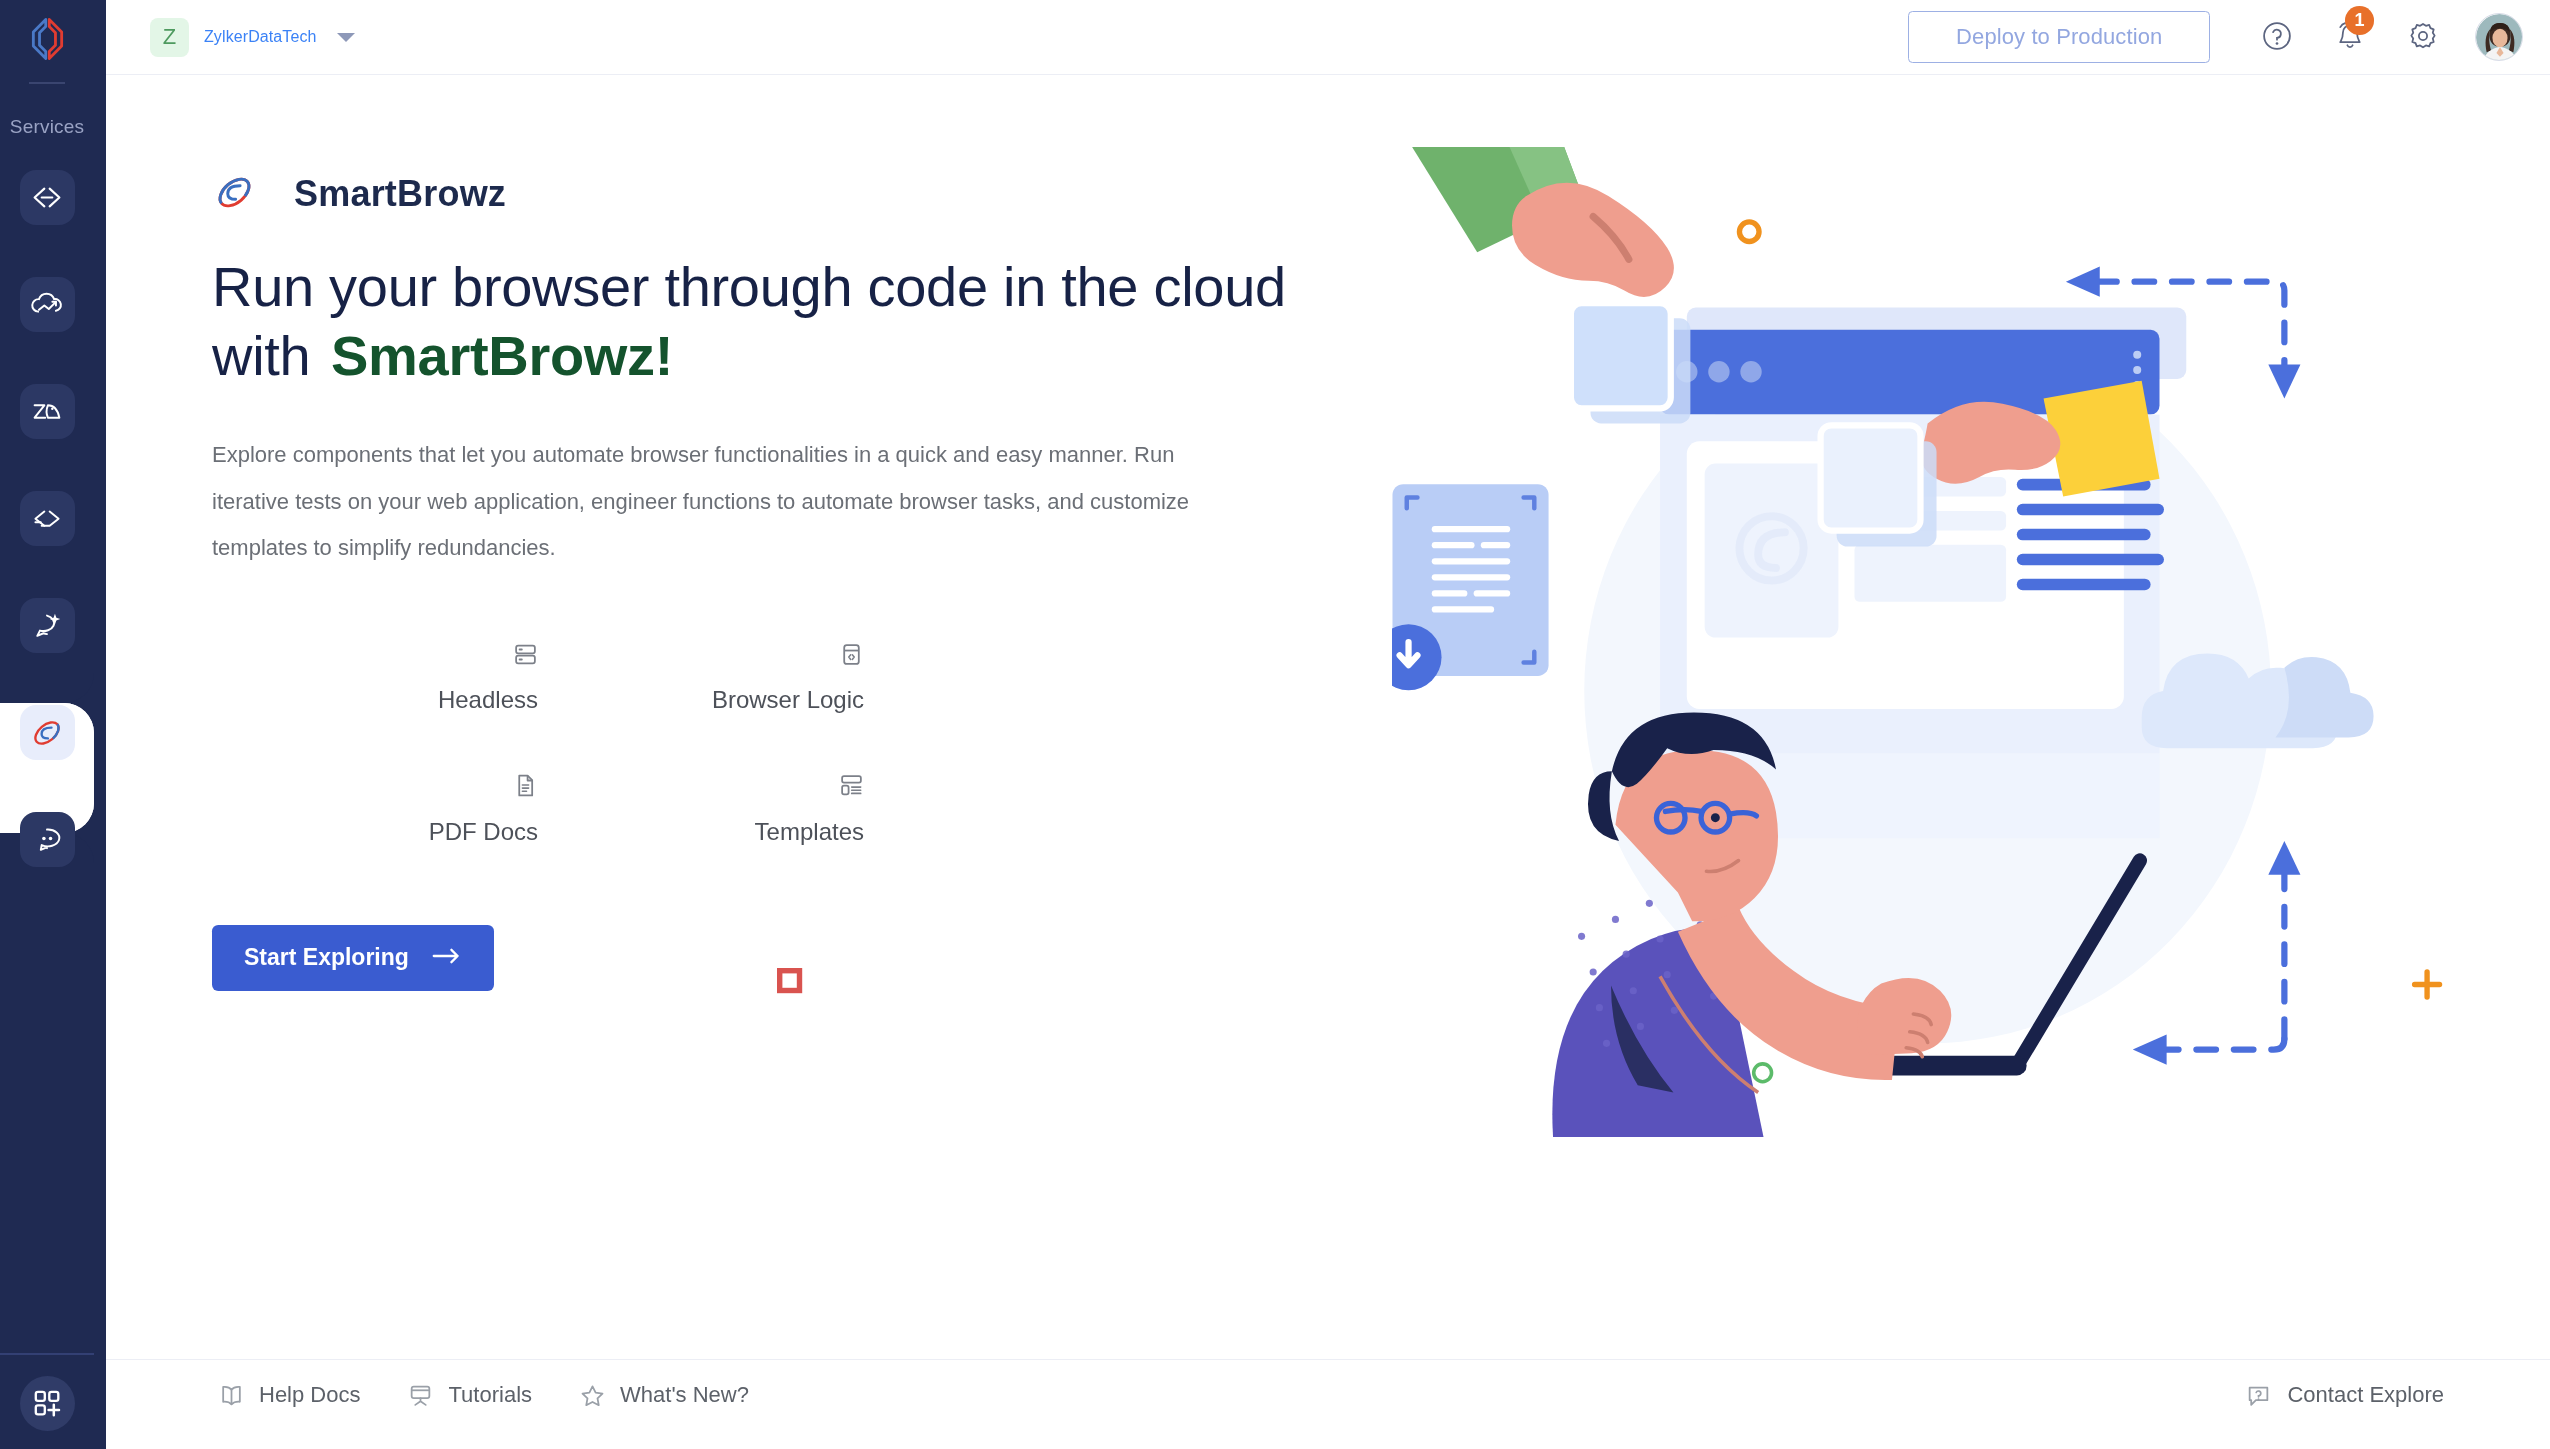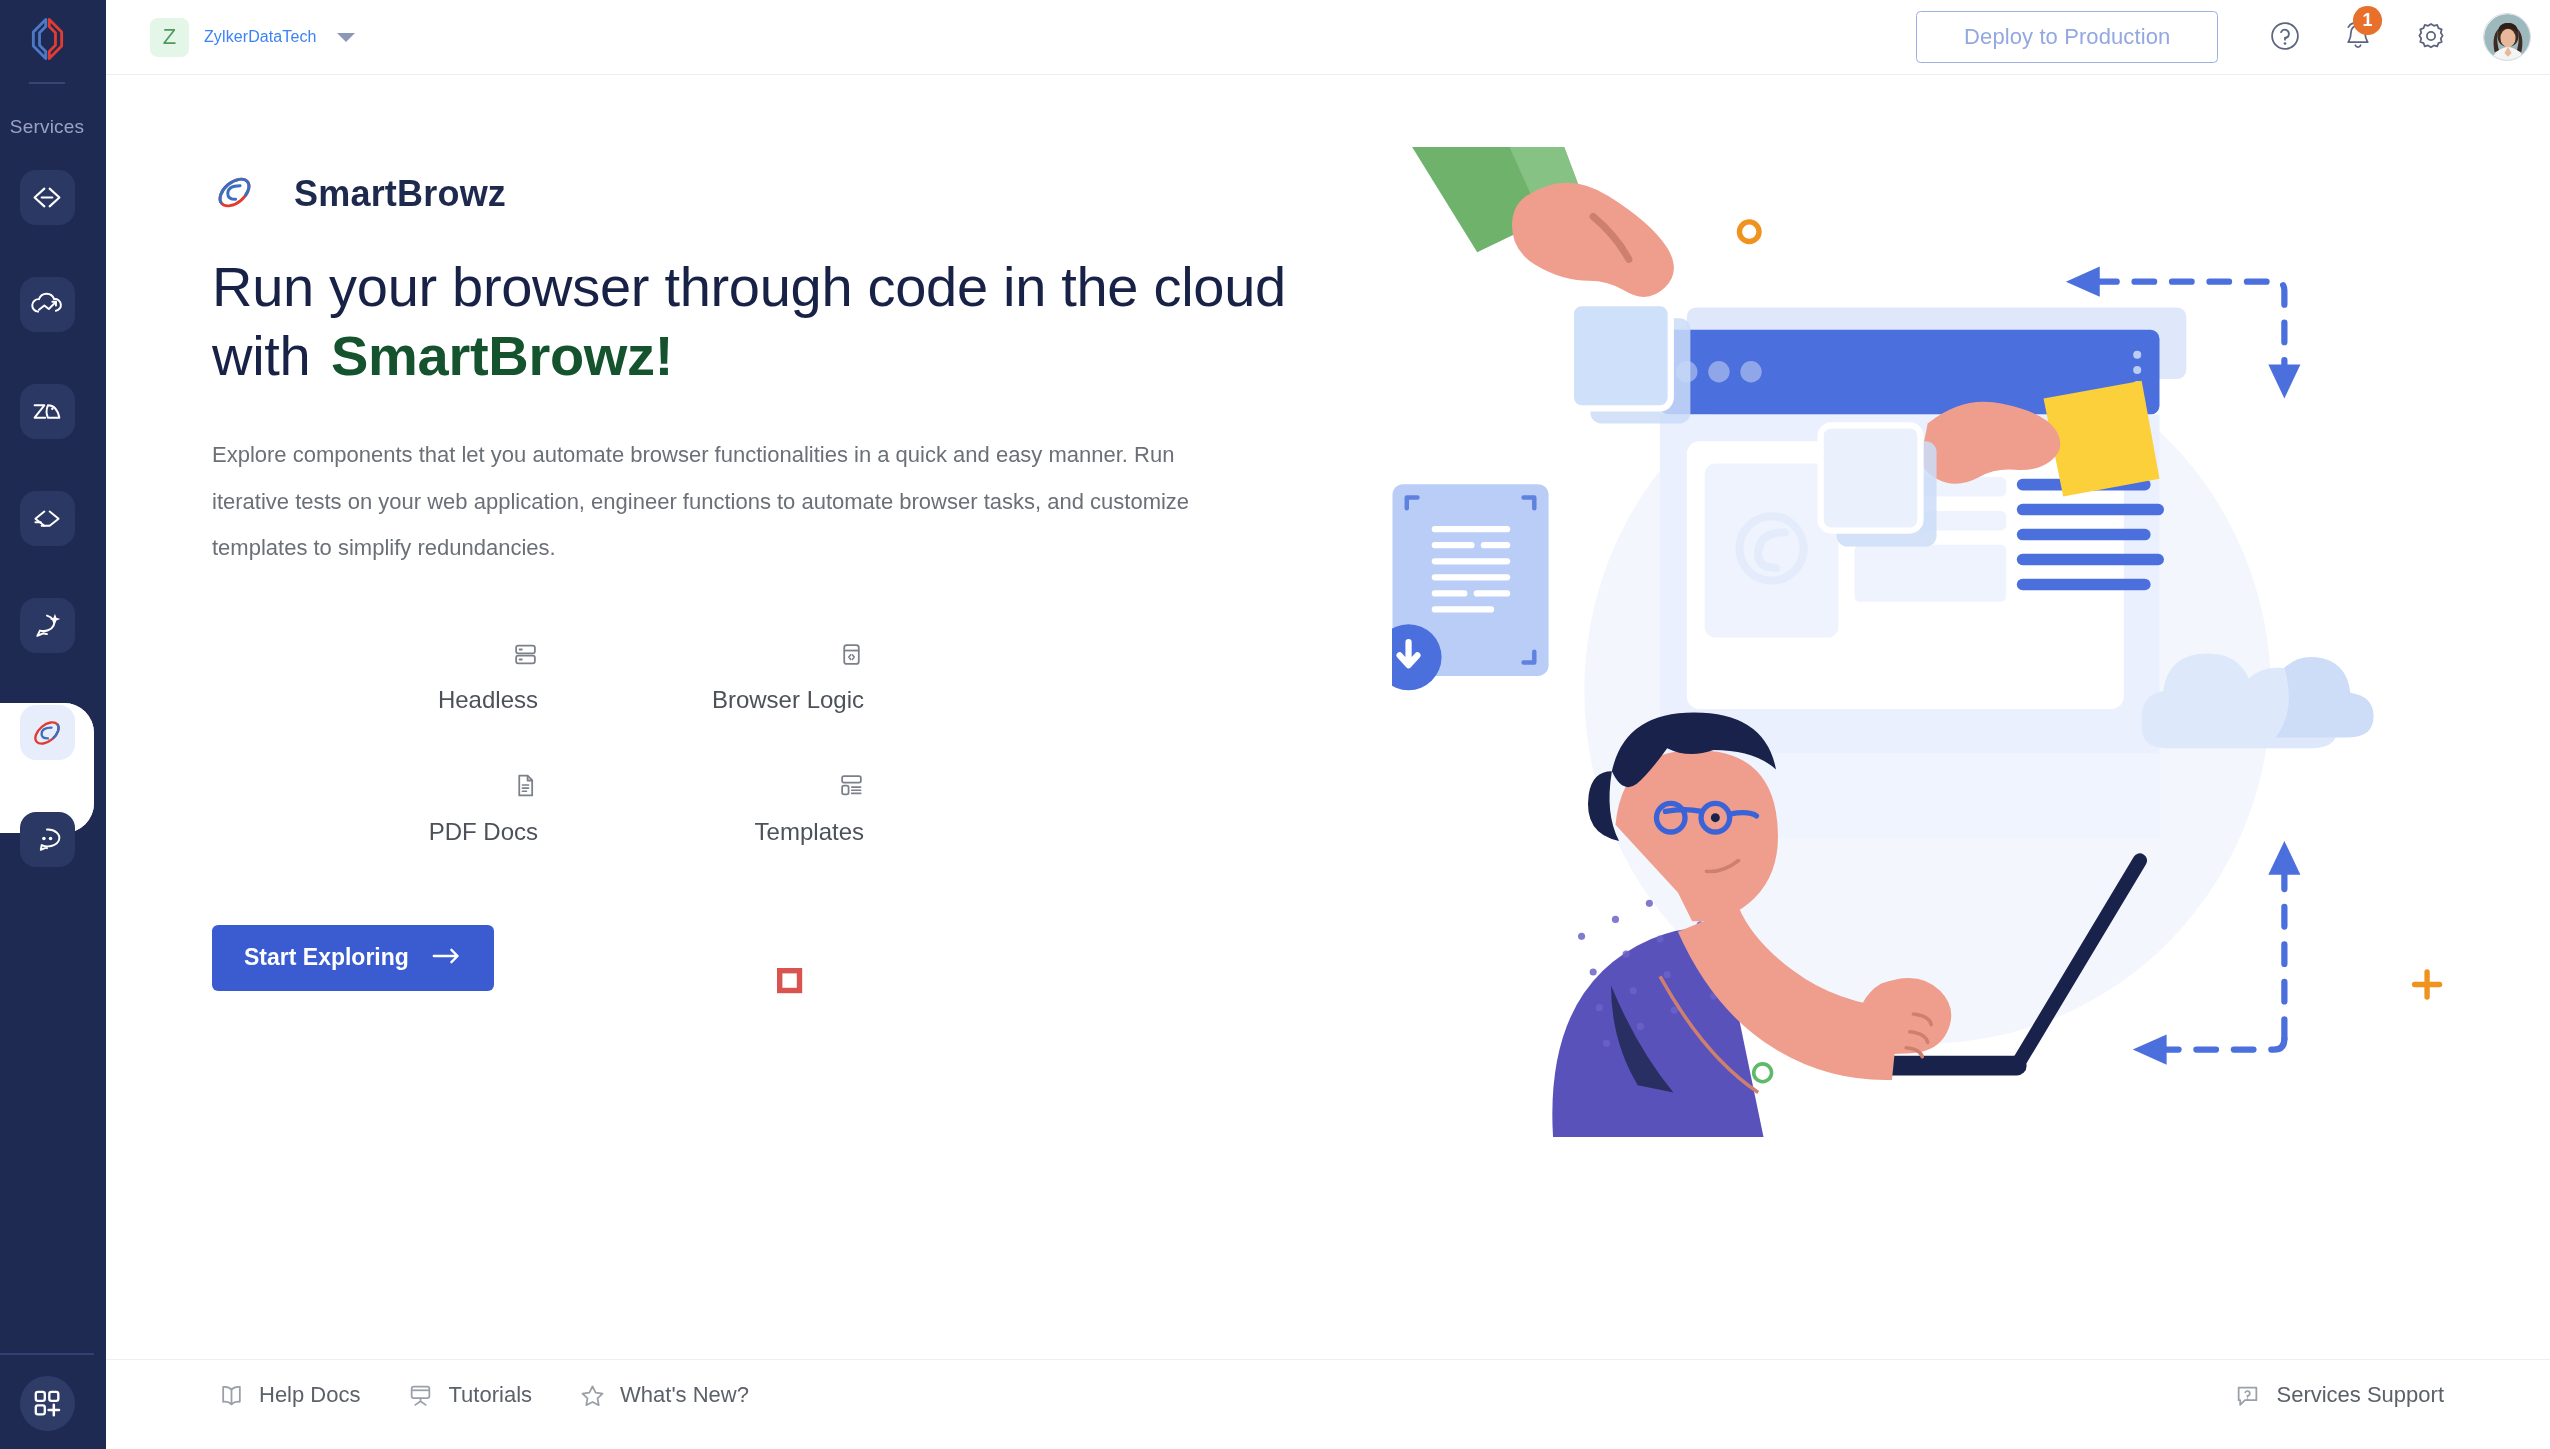--- a/index.html
+++ b/index.html
@@ -96,21 +96,21 @@
     width: 39px; height: 39px; border-radius: 8px;
     background: #e3f6e7; color: #4e9a5f;
     display: flex; align-items: center; justify-content: center;
     font-size: 22px; font-weight: 500;
   }
   .org-name { font-size: 16px; color: #3b82f6; letter-spacing: 0.1px; }
   .caret { width: 0; height: 0; border-left: 9px solid transparent; border-right: 9px solid transparent; border-top: 9.8px solid #8d98b8; margin-left: 5.4px; }
 
   .header-right {
     margin-left: auto; display: flex; align-items: center; gap: 0;
-    padding-right: 20px;
+    padding-right: 28px;
   }
   .deploy-btn {
     height: 52px; min-width: 302px;
     border: 0.9px solid #9db0e4; border-radius: 4.5px;
     background: #fff; color: #93a7e0;
     font-size: 22px; font-family: "Liberation Sans", sans-serif;
     display: flex; align-items: center; justify-content: center;
     cursor: pointer; letter-spacing: 0.1px;
   }
   .hdr-icon {
@@ -625,18 +625,18 @@
     </div>
 
     <div class="footright">
       <span class="fi">
         <svg width="25" height="25" viewBox="0 0 24 24">
             <path d="M3.5 4.5 h17 v12 h-11 L5 21 V16.5 H3.5 Z" fill="none" stroke="currentColor" stroke-width="1.7" stroke-linejoin="round"></path>
             <path d="M9.8 9.1 A2.3 2.3 0 1 1 12 12.3 v1" fill="none" stroke="currentColor" stroke-width="1.6" stroke-linecap="round"></path>
             <circle cx="12" cy="15.6" r="0.9" fill="currentColor"></circle>
           </svg>
       </span>
-      <span>Services Support</span>
+      <span>Contact Explore</span>
     </div>
   </div>
 
 </div>
 
 
 </body></html>

